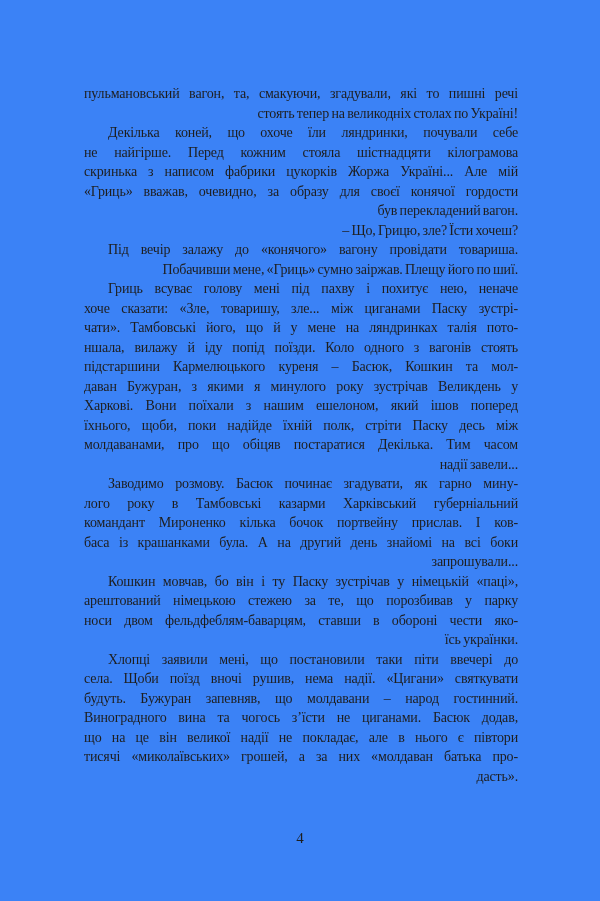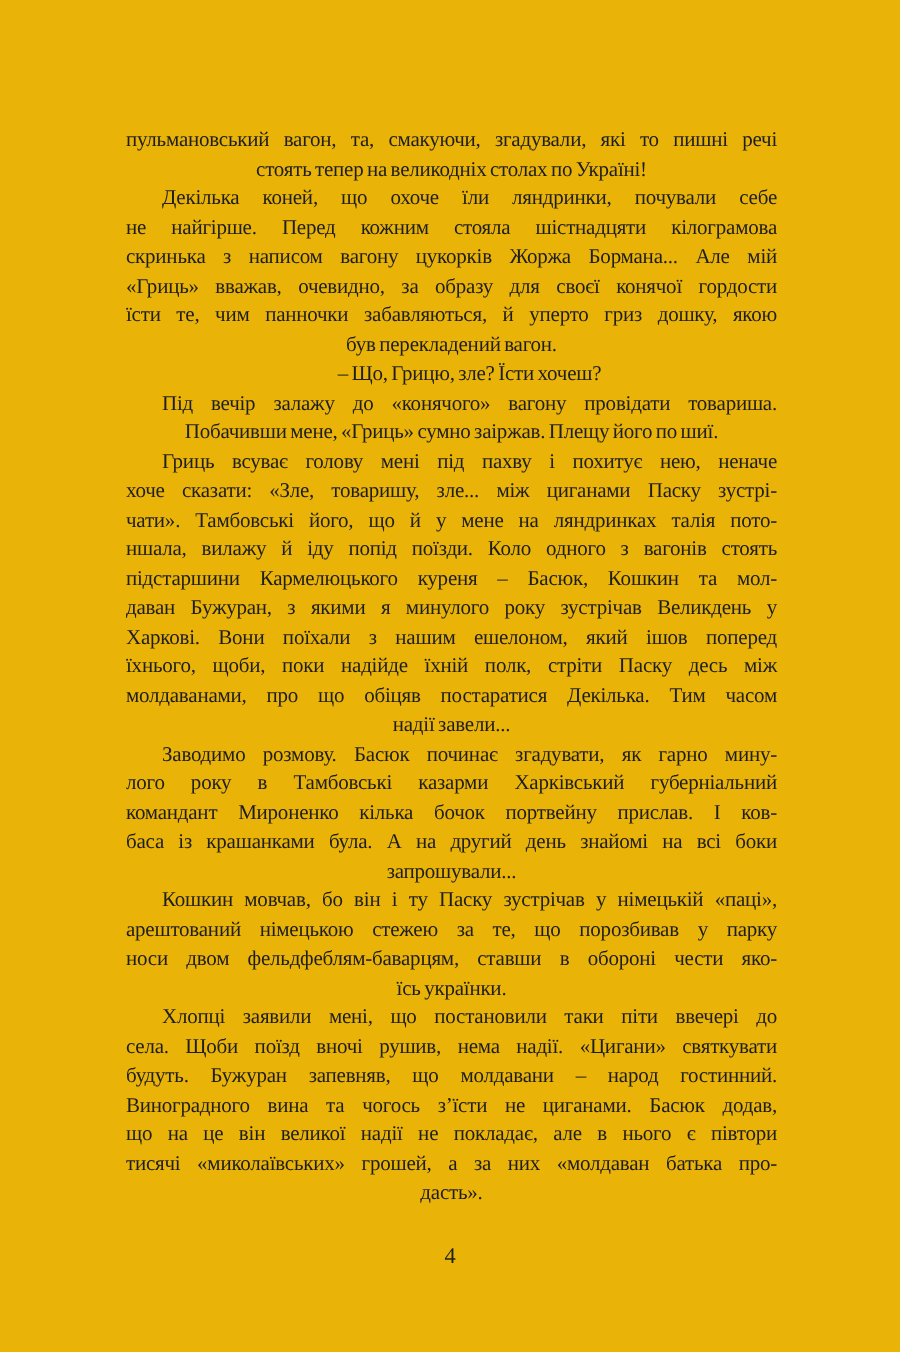--- a/index.html
+++ b/index.html
@@ -4,38 +4,38 @@
 <style>
   html, body {
     margin: 0;
     padding: 0;
     background: #fdfdfc;
   }
   .page {
     position: relative;
     width: 600px;
     height: 901px;
-    background: #eab308;
+    background: #3b82f6;
     overflow: hidden;
     font-family: "Liberation Serif", "DejaVu Serif", serif;
     color: #1e1e1e;
   }
   .text-column {
     position: absolute;
     left: 84px;
     top: 84px;
     width: 434px;
     font-size: 14px;
     line-height: 19.5px;
     letter-spacing: -0.15px;
     word-spacing: -1px;
   }
   .paragraph { margin: 0; }
   .line {
-    text-align: center;
+    text-align: right;
     min-height: 19.5px;
   }
   .line.fill {
     text-align: justify;
     text-align-last: justify;
   }
   .line.indent {
     text-indent: 24px;
   }
   .page-number {
@@ -54,23 +54,22 @@
 
 <div class="page">
   <div class="text-column">
       <div class="paragraph">
         <div class="line fill">пульмановський вагон, та, смакуючи, згадували, які то пишні речі</div>
         <div class="line">стоять тепер на великодніх столах по Україні!</div>
       </div>
       <div class="paragraph">
         <div class="line fill indent">Декілька коней, що охоче їли ляндринки, почували себе</div>
         <div class="line fill">не найгірше. Перед кожним стояла шістнадцяти кілограмова</div>
-        <div class="line fill">скринька з написом вагону цукорків Жоржа Бормана... Але мій</div>
+        <div class="line fill">скринька з написом фабрики цукорків Жоржа Україні... Але мій</div>
         <div class="line fill">«Гриць» вважав, очевидно, за образу для своєї конячої гордости</div>
-        <div class="line fill">їсти те, чим панночки забавляються, й уперто гриз дошку, якою</div>
         <div class="line">був перекладений вагон.</div>
       </div>
       <div class="paragraph">
         <div class="line indent">– Що, Грицю, зле? Їсти хочеш?</div>
       </div>
       <div class="paragraph">
         <div class="line fill indent">Під вечір залажу до «конячого» вагону провідати товариша.</div>
         <div class="line">Побачивши мене, «Гриць» сумно заіржав. Плещу його по шиї.</div>
       </div>
       <div class="paragraph">

